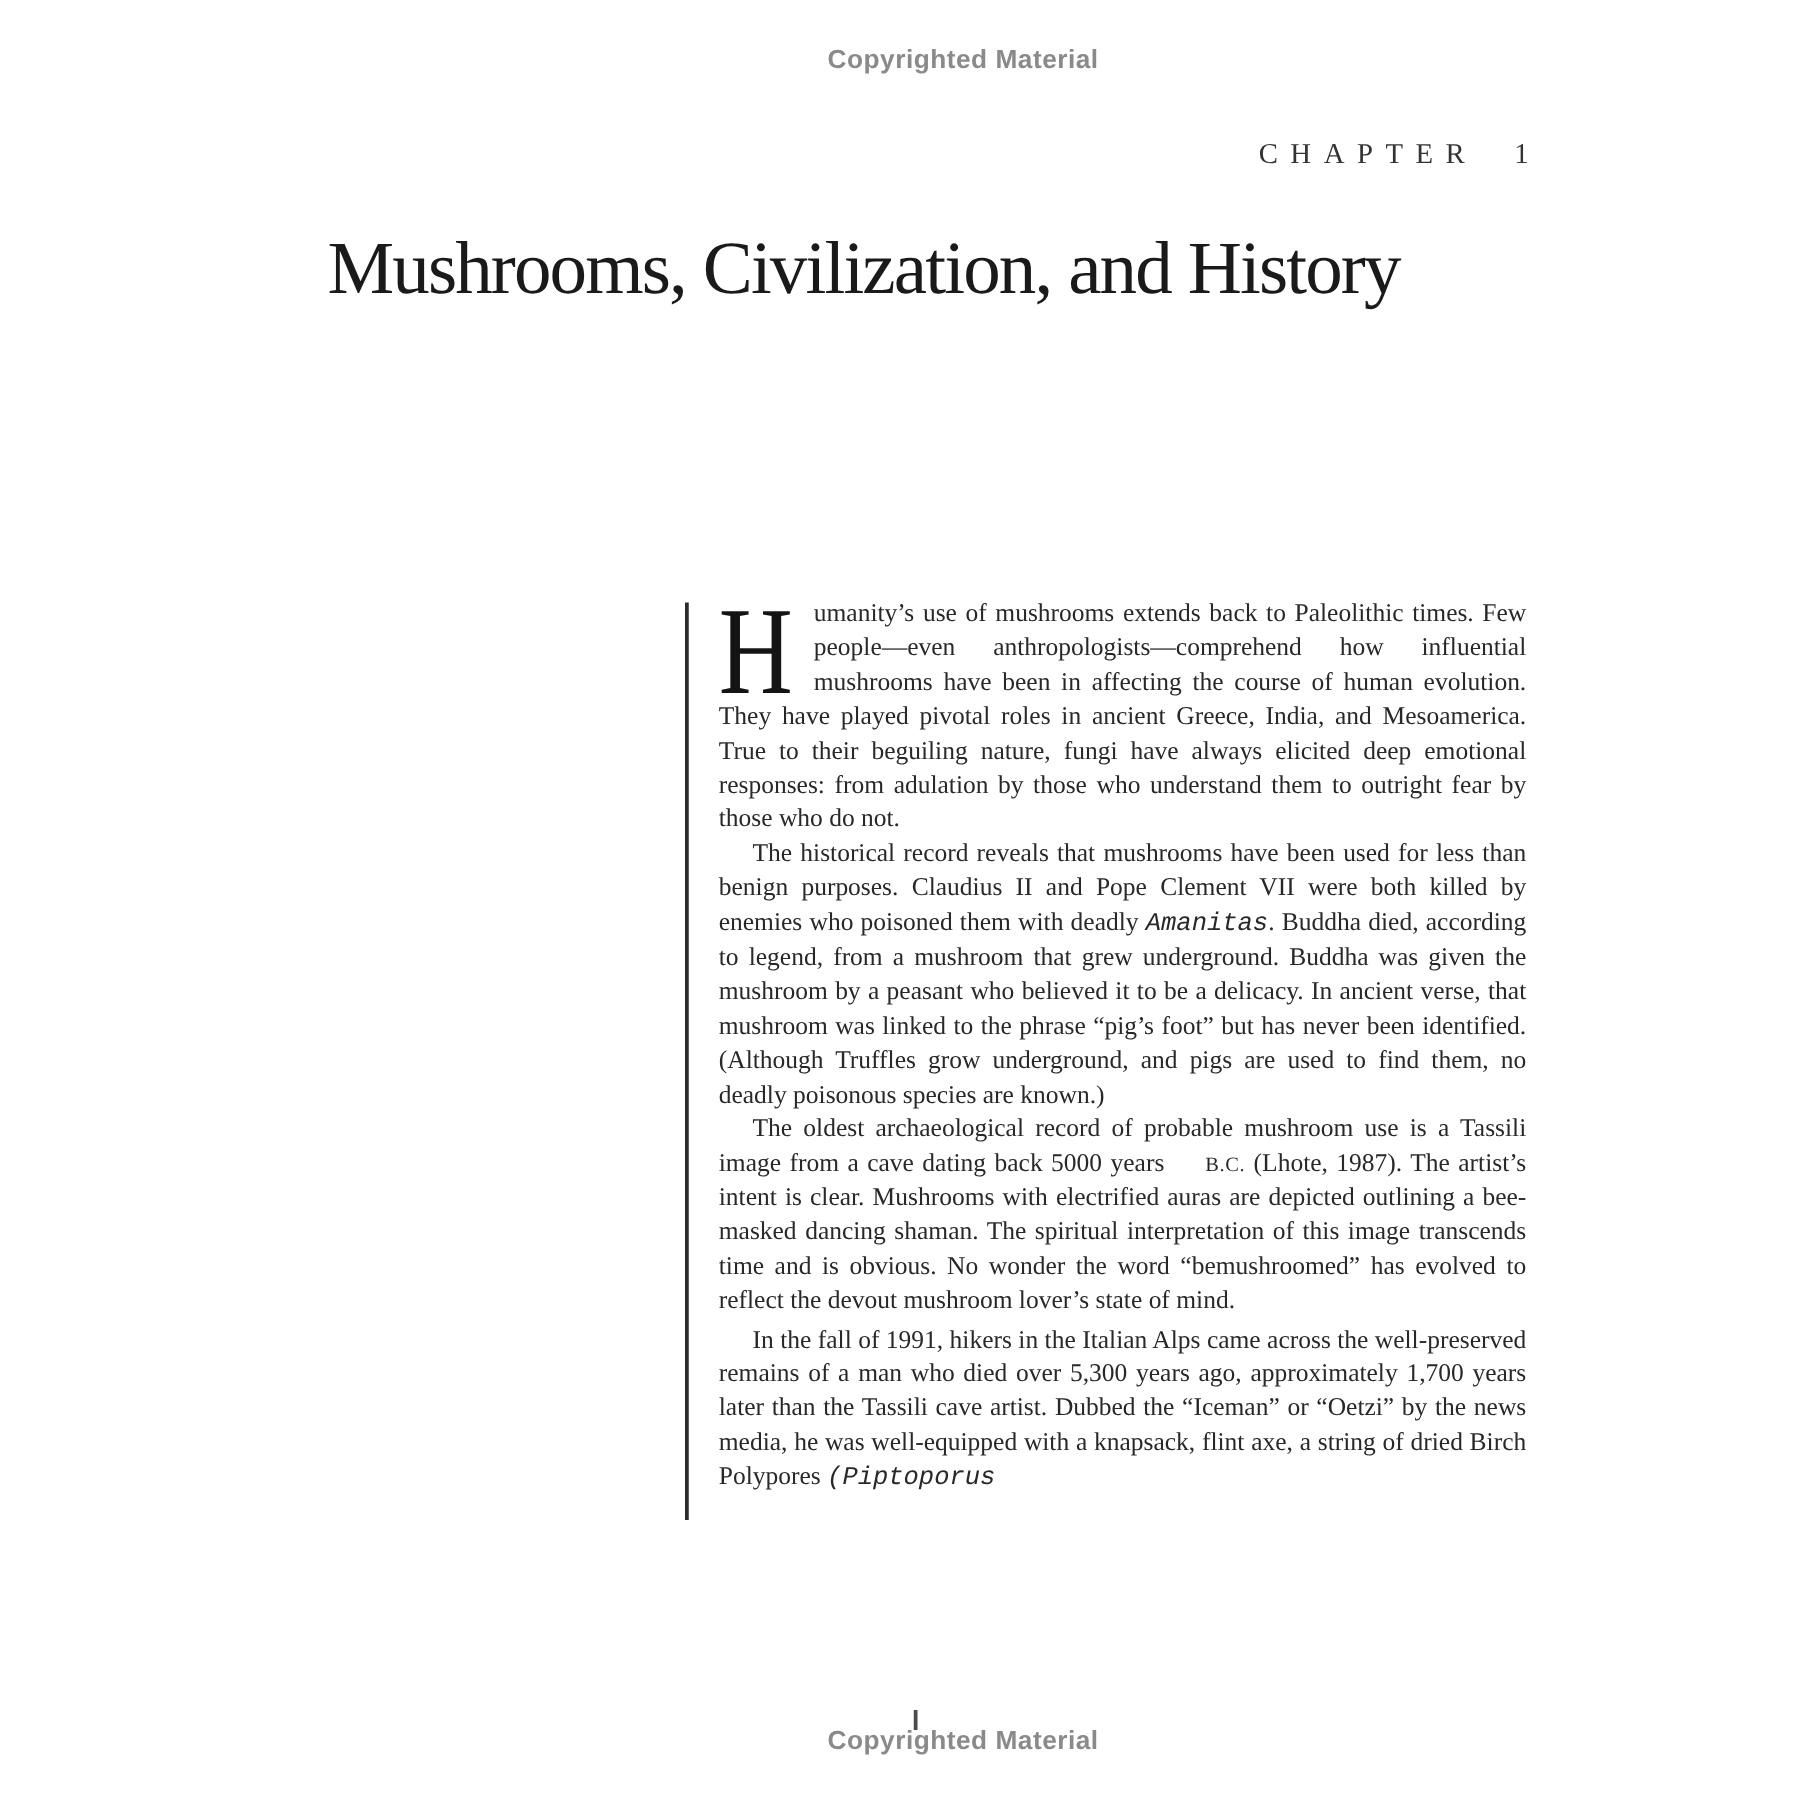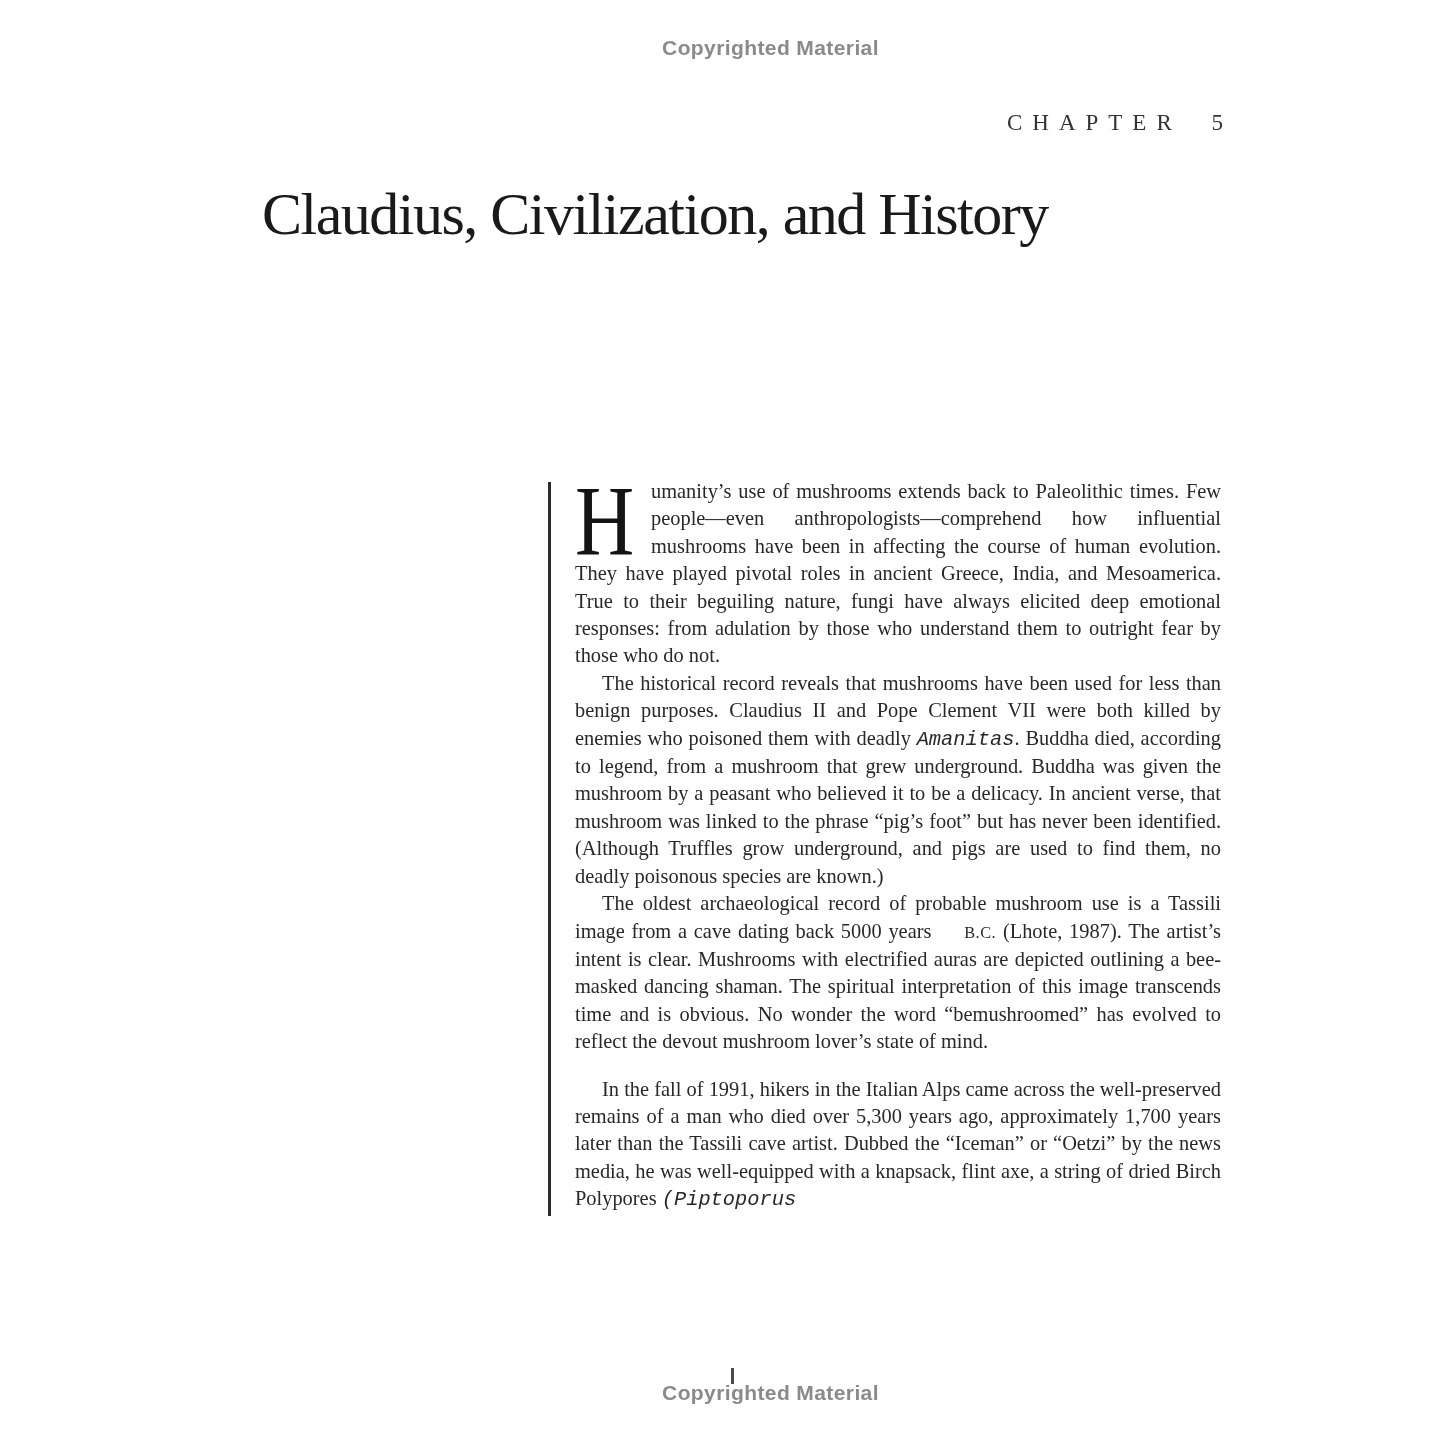--- a/index.html
+++ b/index.html
@@ -25,44 +25,44 @@
   }
   .rule{
     position:absolute;left:548px;top:482px;width:3px;height:734px;background:#2b2b2b;
   }
   .bodytext{
     position:absolute;left:575px;top:478px;width:646px;
     font-size:20.4px;line-height:27.4px;color:#282828;text-align:justify;
   }
   .bodytext p{margin:0;padding:0;}
   p.indent{text-indent:27px;}
-  p.gap{margin-top:20px;}
+  p.gap{margin-top:4px;}
   .dropcap{
     float:left;font-size:100px;line-height:82px;height:80px;width:64px;
     margin:2px 12px 0 0;transform:scaleX(0.82);transform-origin:0 75%;
     color:#141414;
   }
   .it{font-style:italic;font-family:Liberation Mono, monospace;}
   .sc{font-size:0.8em;letter-spacing:0.5px;margin-left:26px;}
   .tick{
     position:absolute;left:731px;top:1368px;width:3px;height:16px;background:#4a4a4a;
   }
 </style>
 </head>
 <body>
 
 <div class="page">
 
   <div class="copyright top">Copyrighted Material</div>
 
   <div class="chapter">
-    <span>CHAPTER 5</span>
+    <span>CHAPTER 1</span>
   </div>
 
-  <div class="title">Claudius, Civilization, and History</div>
+  <div class="title">Mushrooms, Civilization, and History</div>
 
   <div class="rule"></div>
 
   <div class="bodytext">
     <p><span class="dropcap">H</span><span><span>umanity’s use of mushrooms extends back to Paleolithic times. Few people—even anthropologists—comprehend how influential mushrooms have been in affecting the course of human evolution. They have played pivotal roles in ancient Greece, India, and Mesoamerica. True to their beguiling nature, fungi have always elicited deep emotional responses: from adulation by those who understand them to outright fear by those who do not.</span></span></p>
 
     <p class="indent"><span><span>The historical record reveals that mushrooms have been used for less than benign purposes. Claudius II and Pope Clement VII were both killed by enemies who poisoned them with deadly </span><span class="it">Amanitas</span><span>. Buddha died, according to legend, from a mushroom that grew underground. Buddha was given the mushroom by a peasant who believed it to be a delicacy. In ancient verse, that mushroom was linked to the phrase “pig’s foot” but has never been identified. (Although Truffles grow underground, and pigs are used to find them, no deadly poisonous species are known.)</span></span></p>
 
     <p class="indent"><span><span>The oldest archaeological record of probable mushroom use is a Tassili image from a cave dating back 5000 years </span><span class="sc">B.C.</span><span> (Lhote, 1987). The artist’s intent is clear. Mushrooms with electrified auras are depicted outlining a bee-masked dancing shaman. The spiritual interpretation of this image transcends time and is obvious. No wonder the word “bemushroomed” has evolved to reflect the devout mushroom lover’s state of mind.</span></span></p>
 

